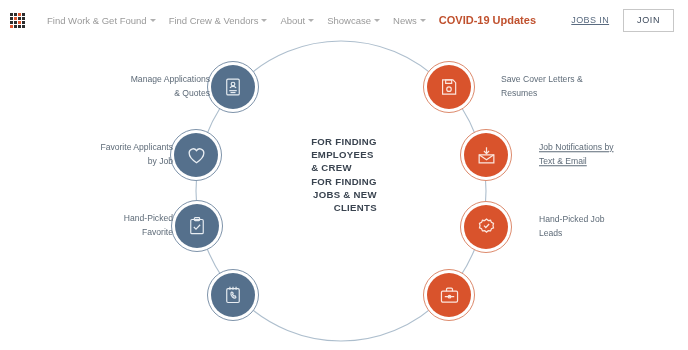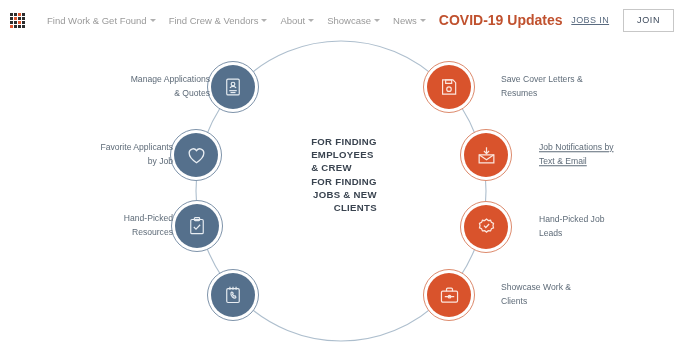--- a/index.html
+++ b/index.html
@@ -76,21 +76,21 @@
   .nav-item .caret {
     width: 0; height: 0;
     border-left: 3px solid transparent;
     border-right: 3px solid transparent;
     border-top: 3.5px solid #b0b0b0;
     display: inline-block;
   }
   .nav-item.accent {
     color: #c0512e;
     font-weight: bold;
-    font-size: 14px;
+    font-size: 11px;
   }
 
   .header-right {
     display: flex;
     align-items: center;
     gap: 14px;
     flex: 0 0 auto;
     margin-right: 4px;
   }
   .signin {
@@ -285,21 +285,21 @@
   <div class="node blue" style="left:197px; top:226px;">
     <span class="disc">
       <svg width="20" height="20" viewBox="0 0 24 24" fill="none" stroke="#e8edf2" stroke-width="1.4">
         <rect x="4.5" y="4.2" width="15" height="17" rx="1.5"></rect>
         <rect x="8.8" y="2" width="6.4" height="3.6" rx="1"></rect>
         <path d="M8.2 13.2l2.6 2.7 5-5.4"></path>
       </svg>
     </span>
   </div>
   <div class="nlabel left" style="left:40px; top:226px; width:133px;">Hand-Picked
-Resources</div>
+Favorite</div>
 
   <div class="node blue" style="left:233px; top:295px;">
     <span class="disc">
       <svg width="20" height="20" viewBox="0 0 24 24" fill="none" stroke="#e8edf2" stroke-width="1.4">
         <rect x="4.5" y="4.4" width="15" height="16.6" rx="1.5"></rect>
         <line x1="8.3" y1="2.2" x2="8.3" y2="5.6"></line>
         <line x1="12" y1="2.2" x2="12" y2="5.6"></line>
         <line x1="15.7" y1="2.2" x2="15.7" y2="5.6"></line>
         <path d="M9.6 9.6c-.5 1.8.3 3.6 1.7 4.8 1.3 1.1 2.7 1.4 3.6 1.2.4-.1.6-.5.5-.9l-.4-1.2c-.1-.4-.5-.6-.9-.5l-1 .3-1.7-2 .6-.8c.3-.3.3-.7 0-1l-.9-.9c-.3-.3-.9-.2-1.1.2z"></path>
       </svg>
@@ -345,22 +345,20 @@
   <div class="node orange" style="left:449px; top:295px;">
     <span class="disc">
       <svg width="21" height="21" viewBox="0 0 24 24" fill="none" stroke="#fbe6de" stroke-width="1.4">
         <rect x="2.8" y="7" width="18.4" height="12.6" rx="1.5"></rect>
         <path d="M8.6 7V4.9c0-.7.6-1.3 1.3-1.3h4.2c.7 0 1.3.6 1.3 1.3V7"></path>
         <line x1="6.6" y1="13.3" x2="17.4" y2="13.3"></line>
         <circle cx="12" cy="13.3" r="1.5"></circle>
       </svg>
     </span>
   </div>
-  <div class="nlabel right" style="left:481px; top:295px; width:150px;">Showcase Work &amp;
-Clients</div>
 
   <div class="center-block">
     <div class="center-col l">FOR FINDING
 EMPLOYEES
 &amp; CREW</div>
     <div class="center-rule"></div>
     <div class="center-col r">FOR FINDING
 JOBS &amp; NEW
 CLIENTS</div>
   </div>

